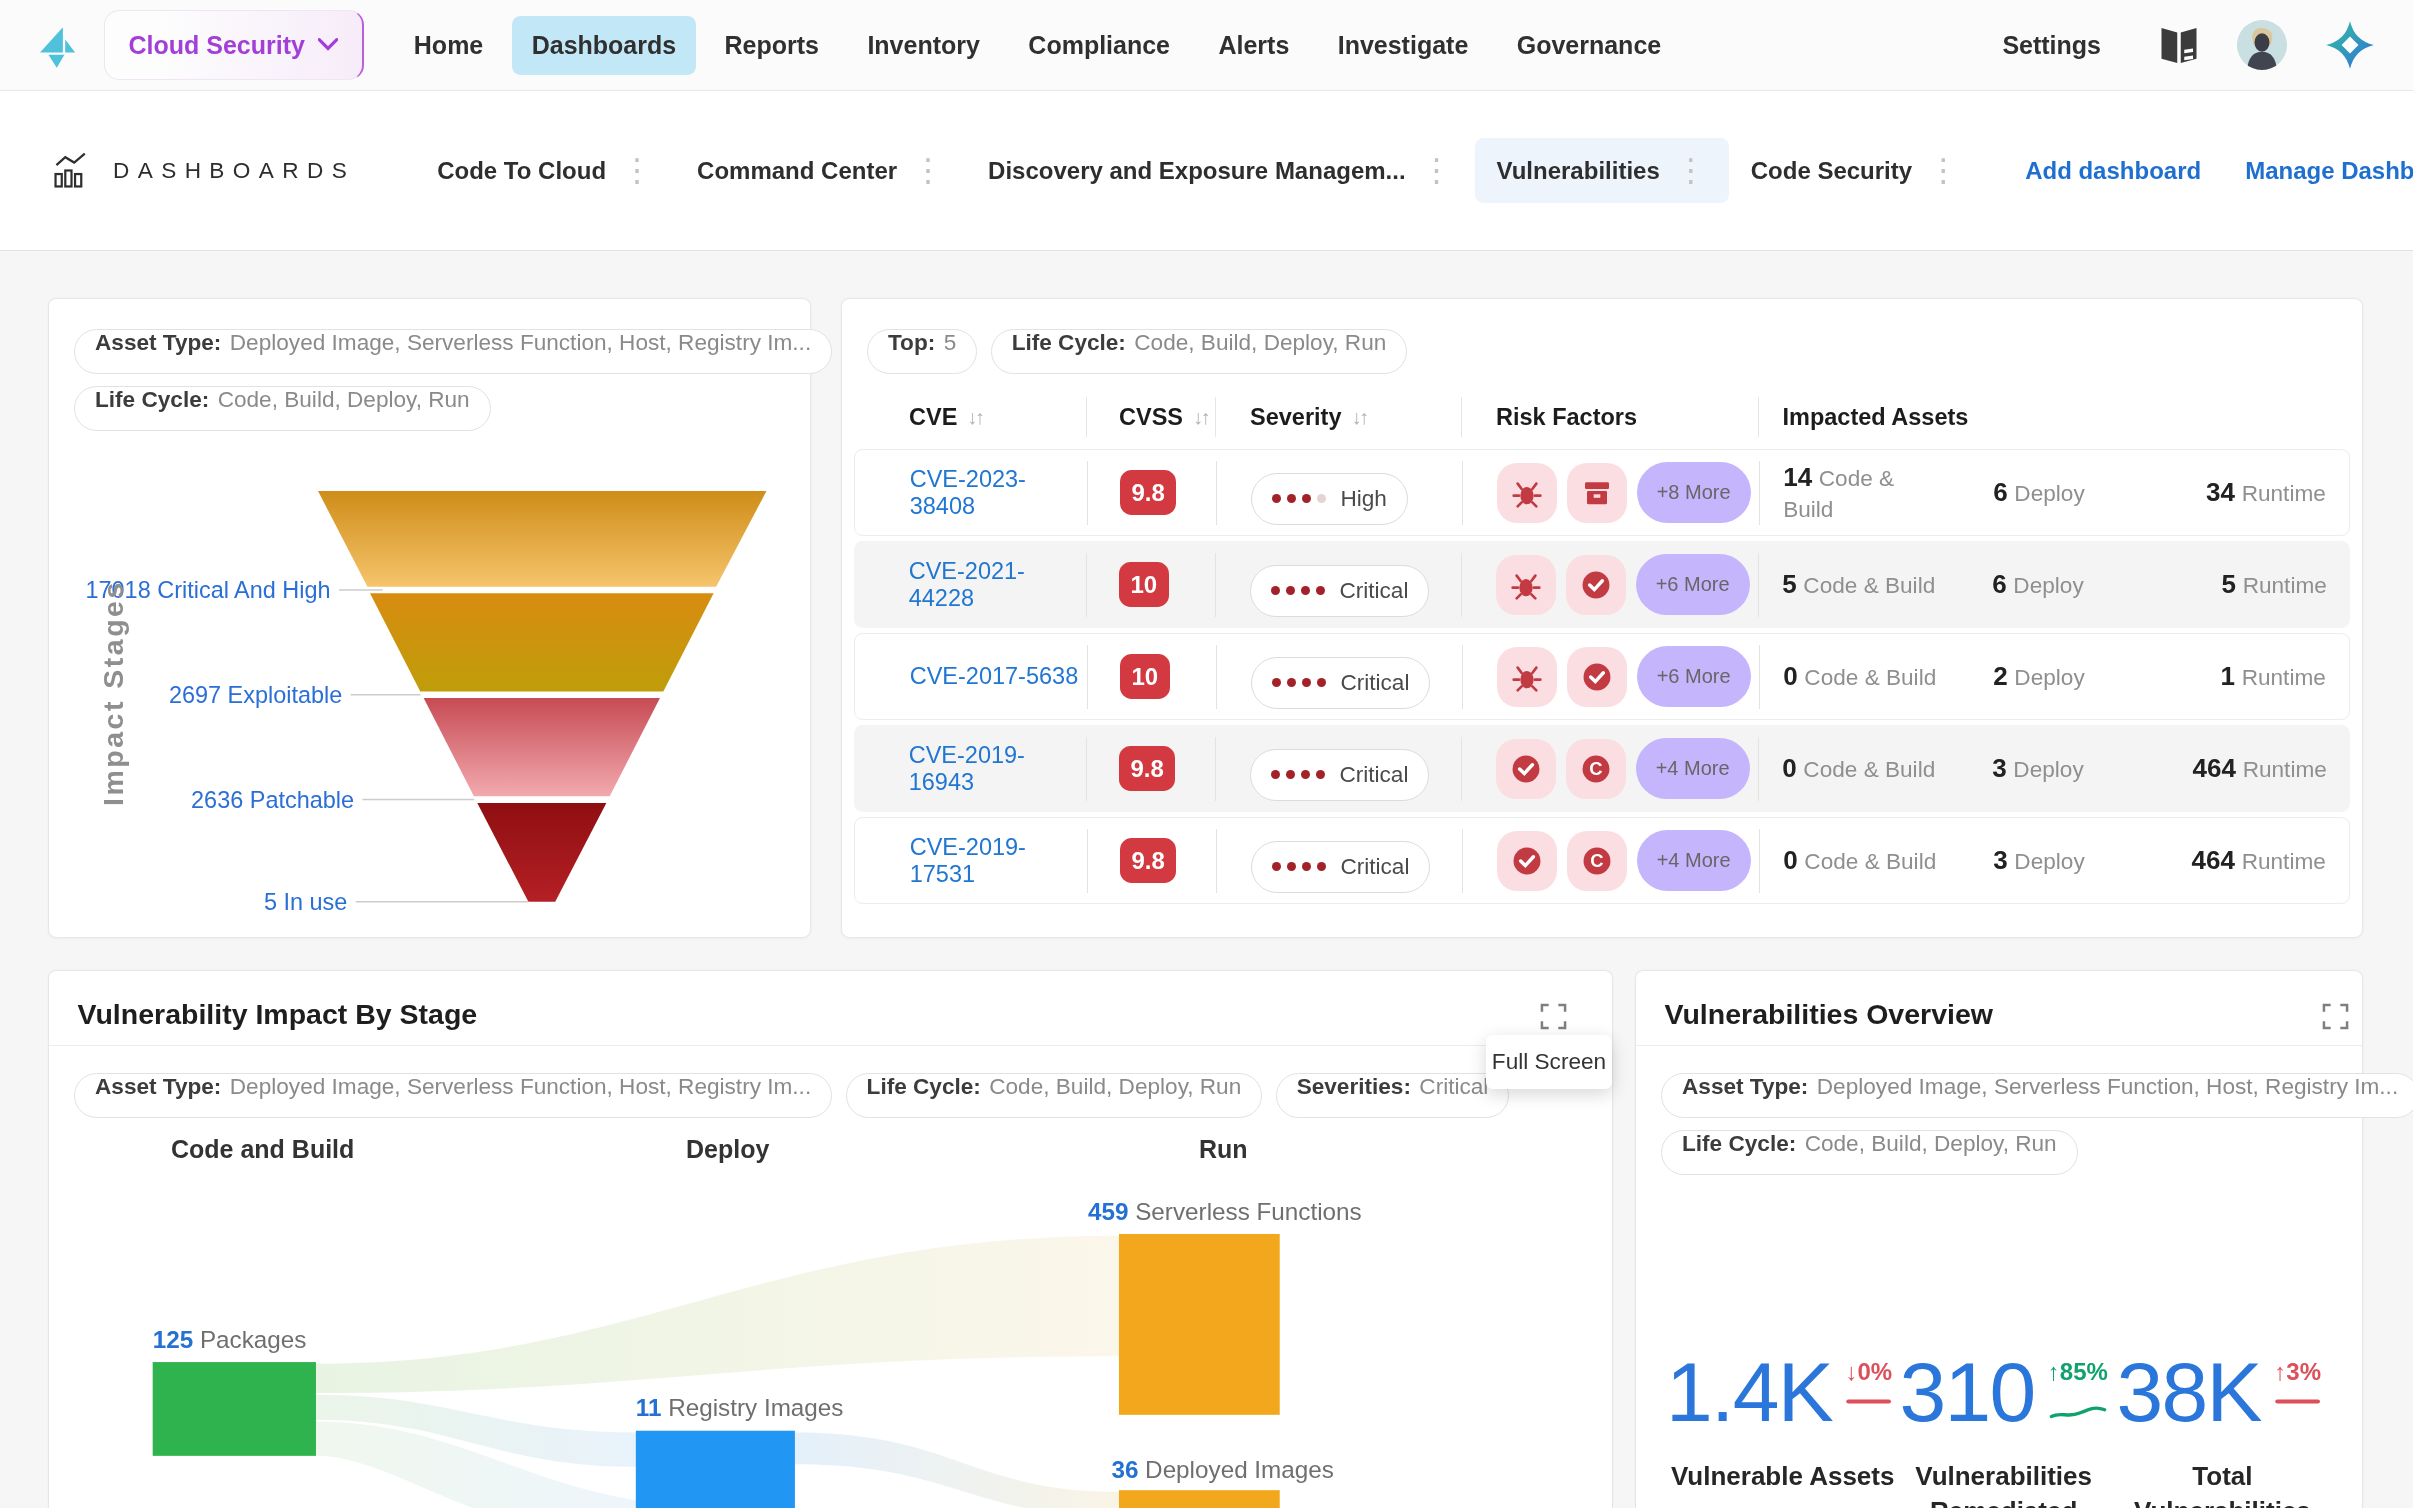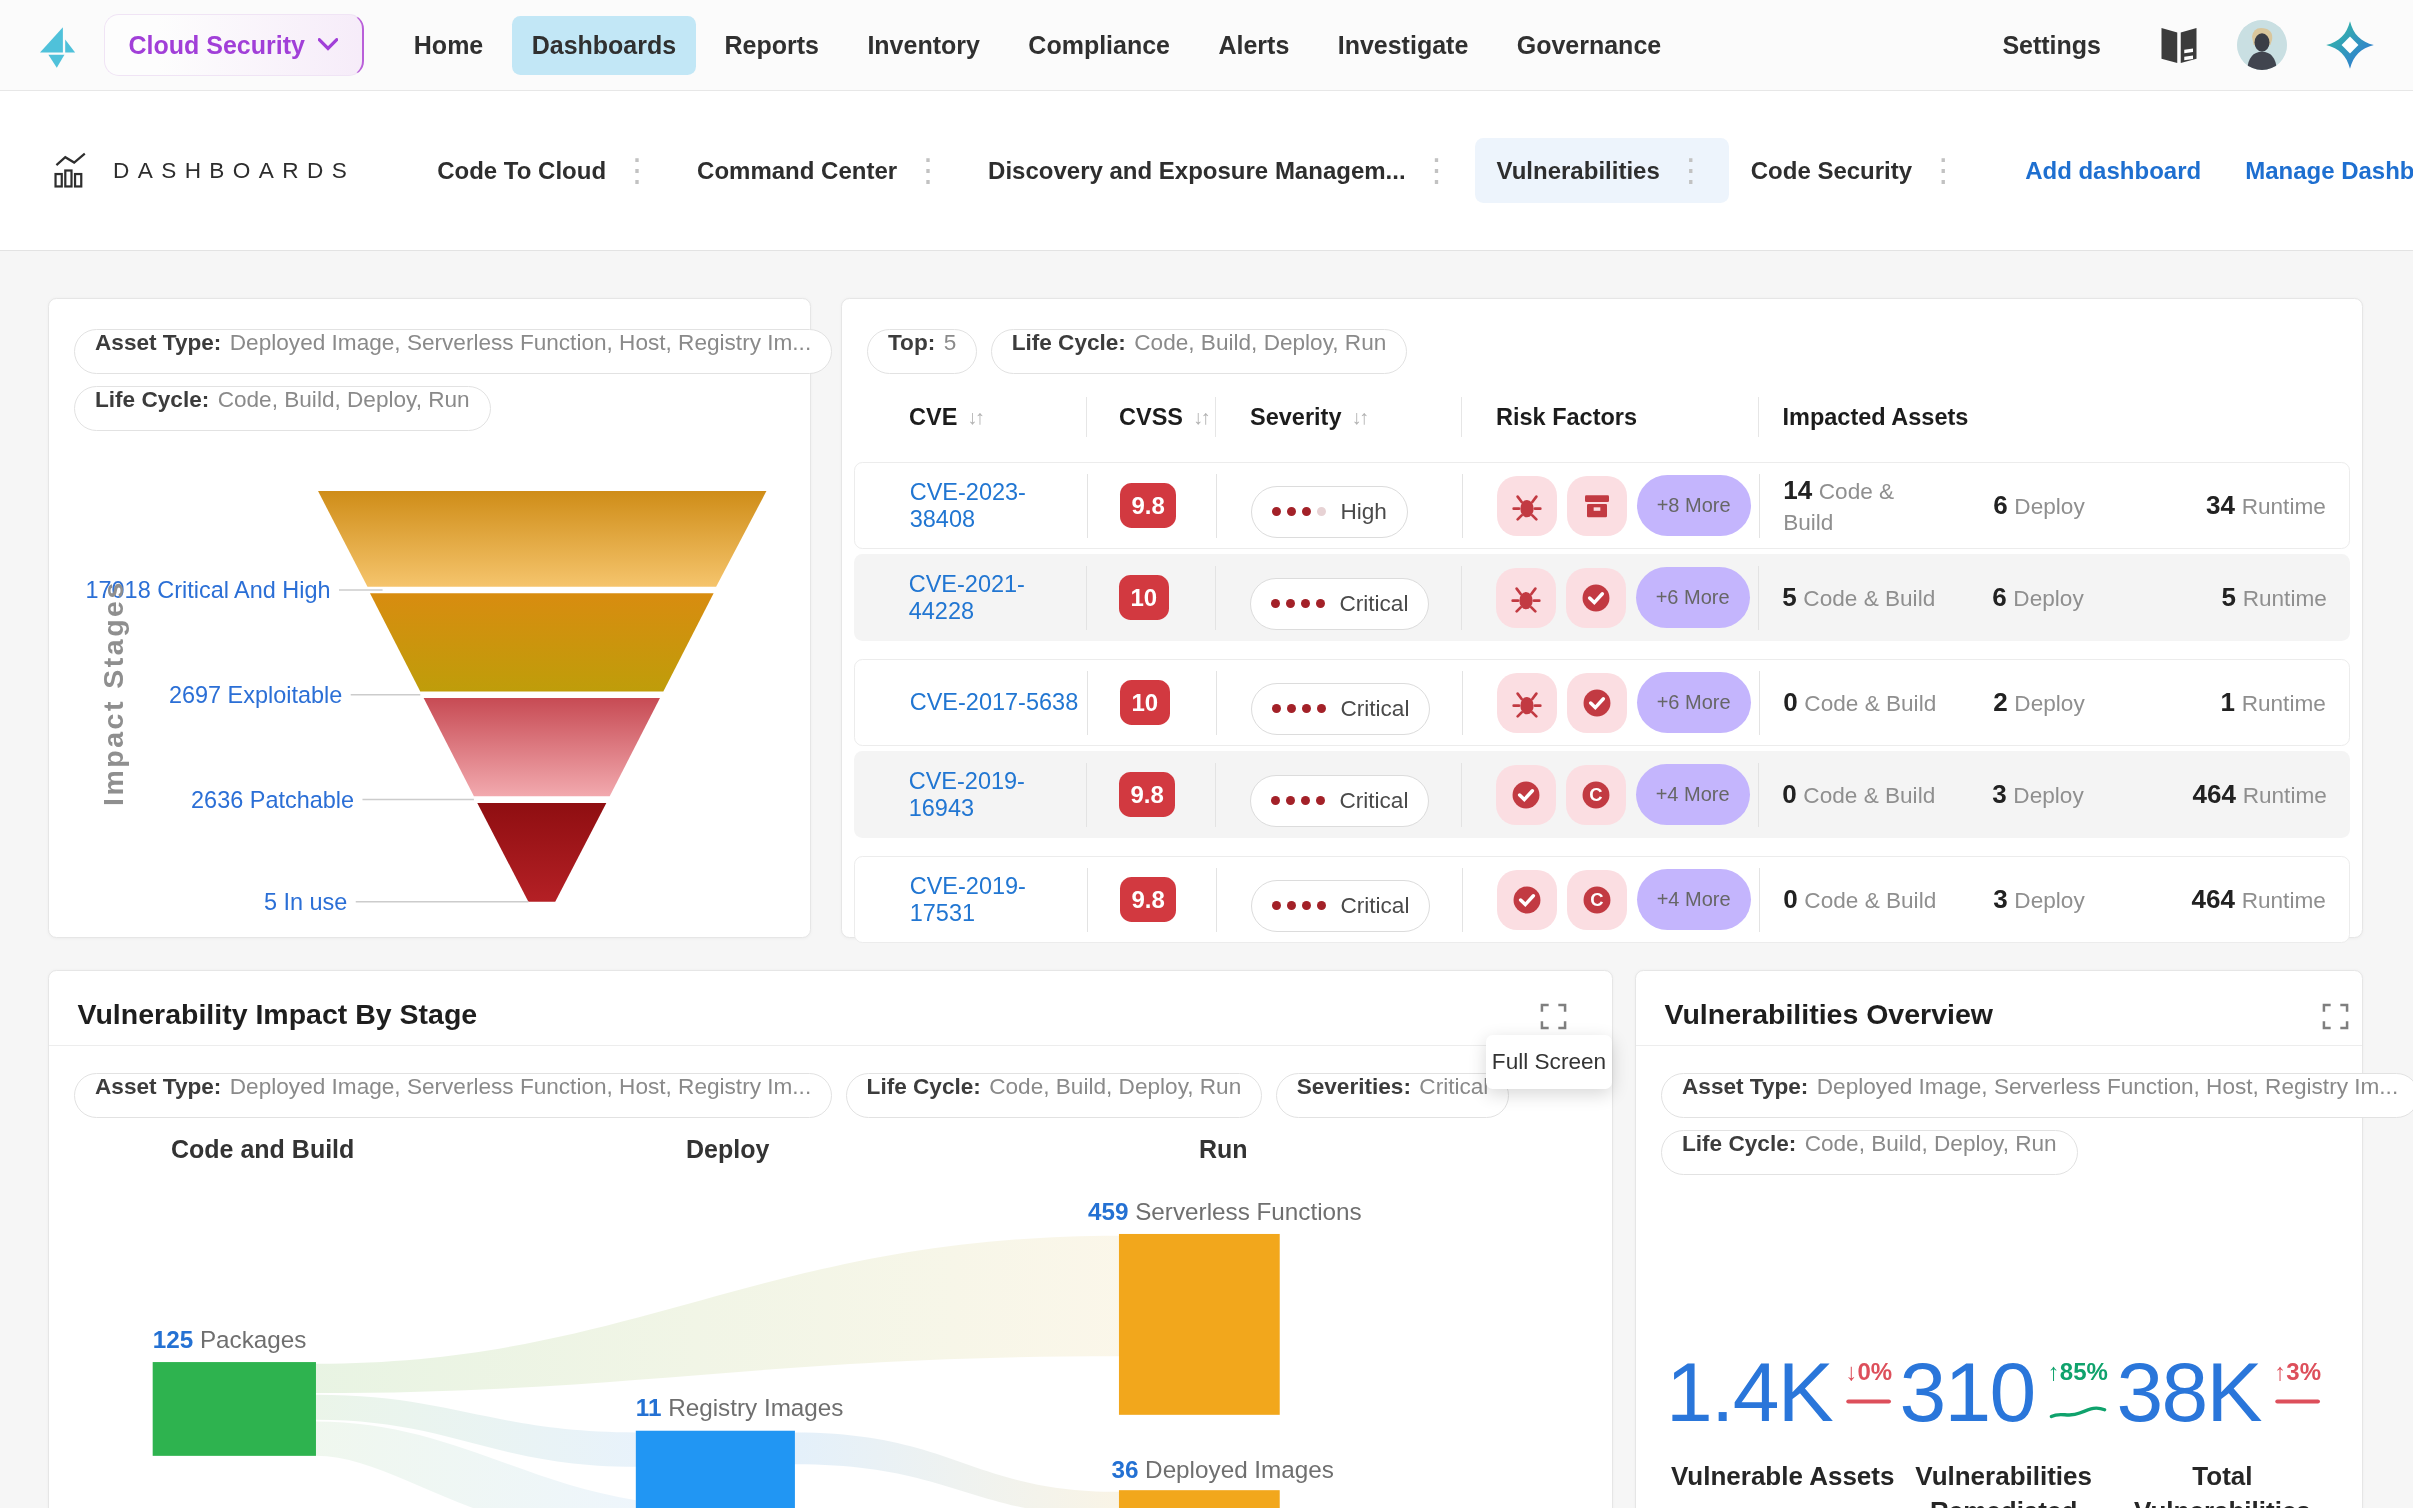--- a/index.html
+++ b/index.html
@@ -4,21 +4,21 @@
 <style>
   * { margin:0; padding:0; box-sizing:border-box; }
   html,body { width:2413px; height:1508px; overflow:hidden; background:#f6f6f6;
               font-family:"Liberation Sans", sans-serif; color:#2f2f2f; }
 
   
   .navbar { position:absolute; top:0; left:0; width:2413px; height:91px;
             background:#fbfbfb; border-bottom:0.8px solid #e7e7e7;
             display:flex; align-items:center; z-index:10; }
   .logo { margin-left:30px; width:49px; height:55px; }
-  .product-pill { margin-left:25px; height:62px; padding:0 23.5px; display:flex; align-items:center;
+  .product-pill { margin-left:25px; height:70px; padding:0 23.5px; display:flex; align-items:center;
             gap:13.4px; border-radius:15px; cursor:pointer;
             background:linear-gradient(90deg,#fdfdfd 20%,#f6ecf9);
             border:0.8px solid #f0e4f5; border-right:2.5px solid #b95fd9;
             color:#a13fd8; font-size:25px; font-weight:700; }
   .nav-items { display:flex; margin-left:30px; gap:8.4px; }
   .nav-item { padding:15px 20px; font-size:25px; font-weight:600; color:#303030;
               border-radius:8.4px; cursor:pointer; white-space:nowrap; }
   .nav-item.active { background:#c2e7f6; }
   .nav-right { margin-left:auto; margin-right:37px; display:flex; align-items:center; gap:37px; }
   .avatar { width:50px; height:50px; border-radius:50%; overflow:hidden; background:#cfe3e6; }
@@ -64,21 +64,21 @@
   .th { font-size:23.5px; font-weight:700; color:#1c1c1c; display:flex; align-items:center; height:40px; }
   .th .sort { color:#b3b3b3; font-size:20px; margin-left:10px; letter-spacing:-2.5px; }
   .th:nth-child(1){ padding-left:67px; }
   .th:nth-child(n+2){ border-left:0.8px solid #e6e6e6; }
   .th:nth-child(2){ padding-left:32px; } .th:nth-child(3){ padding-left:34px; }
   .th:nth-child(4){ padding-left:34px; } .th:nth-child(5){ padding-left:23.5px; }
 
   .rows { position:absolute; top:150px; left:11.7px; right:11.7px; display:flex; flex-direction:column; gap:5px; }
   .row { height:87px; border-radius:8.4px; display:grid;
          grid-template-columns:232px 129px 246px 297px 1fr; align-items:center; }
-  .row.odd  { background:#fff; border:0.8px solid #ececec;margin-top:13px; }
+  .row.odd  { background:#fff; border:0.8px solid #ececec; }
   .row.even { background:#f4f4f4; }
   .cell { display:flex; align-items:center; height:64px; }
   .cell:nth-child(n+2){ border-left:0.8px solid #e3e3e3; }
   .cell:nth-child(1){ padding-left:55px; }
   .cell:nth-child(2){ padding-left:32px; } .cell:nth-child(3){ padding-left:34px;align-items:flex-end; }
   .cell:nth-child(4){ padding-left:34px; } .cell:nth-child(5){ padding-left:23.5px; }
   .cve-link { color:#2176d2; font-size:23.5px; font-weight:500; text-decoration:none; cursor:pointer; }
   .cvss { background:#d23940; color:#fff; border-radius:11.7px; font-size:24px; font-weight:700;
           padding:8.4px 11.7px; min-width:50px; text-align:center; }
   .sev { display:inline-flex; align-items:center; border:1.7px solid #dcdcdc; border-radius:837px;

